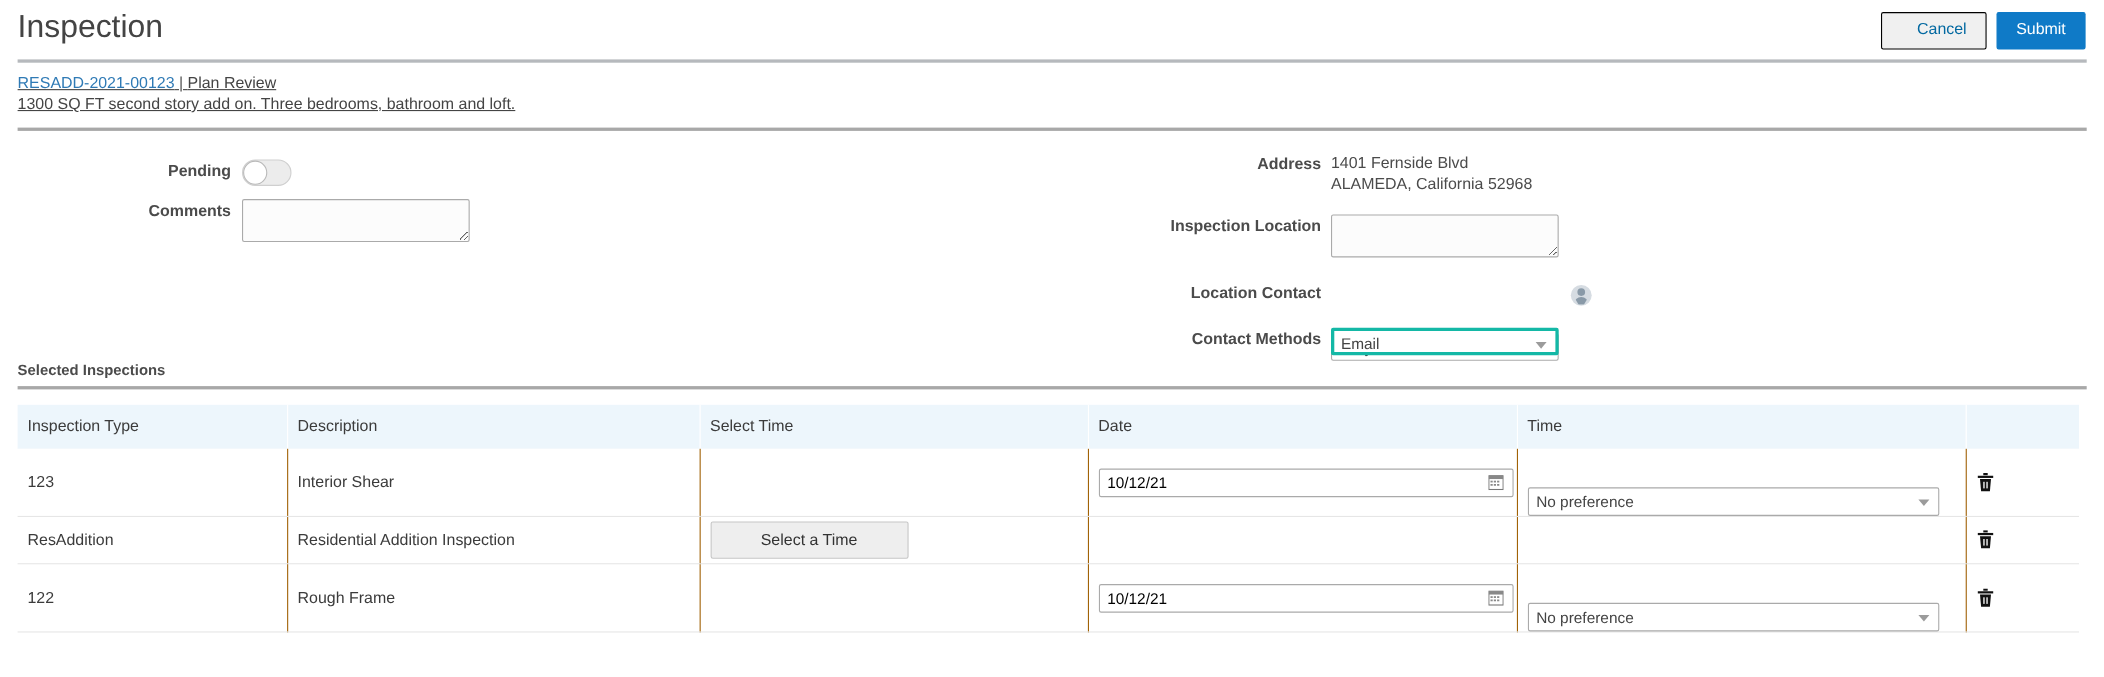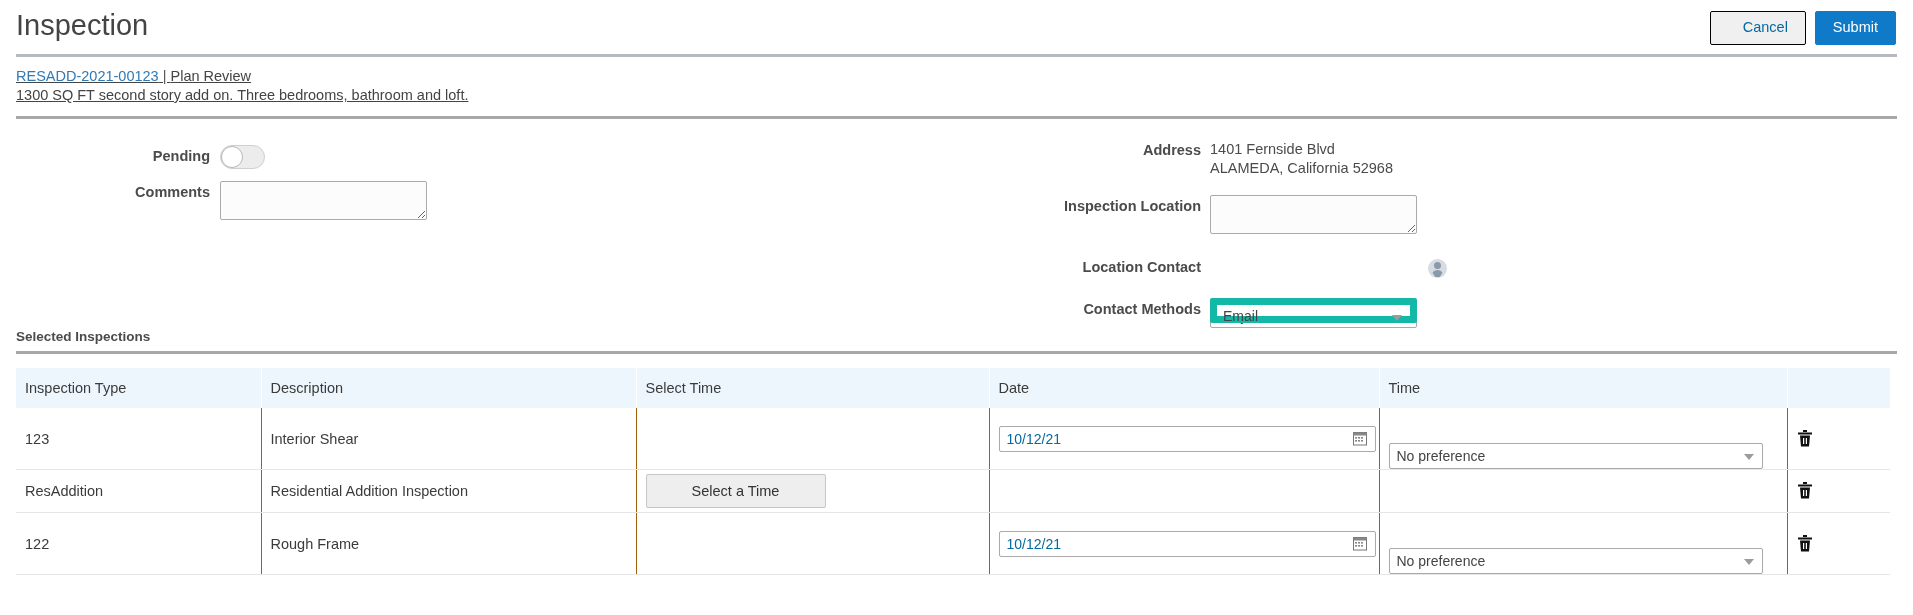--- a/index.html
+++ b/index.html
@@ -193,21 +193,21 @@
     left: 3px; top: 11px;
     background: #8a9aa8;
     border-radius: 7px 7px 0 0;
     clip-path: polygon(0 0, 100% 0, 68% 100%, 32% 100%);
   }
 
   .selectbox {
     position: relative;
     width: 207px;
     height: 25px;
-    border: 7px solid #14b8a6;
+    border: 3px solid #14b8a6;
     border-radius: 2px;
     background: #ffffff;
     font-size: 14px;
     color: #444444;
     cursor: pointer;
   }
   .selectbox .sel-val {
     position: absolute;
     left: 6px; top: 3px;
     font-size: 14px;
@@ -287,21 +287,21 @@
     width: 377px;
     height: 26px;
     border: 1px solid #aaaaaa;
     border-radius: 2px;
     background: #ffffff;
   }
   .date-field .dv {
     position: absolute;
     left: 7px; top: 4px;
     font-size: 14px;
-    color: #0369a1;
+    color: #000000;
   }
   .cal-icon {
     position: absolute;
     right: 8px; top: 4px;
     width: 14px; height: 15px;
     cursor: pointer;
   }
 
   .time-select {
     position: relative;

